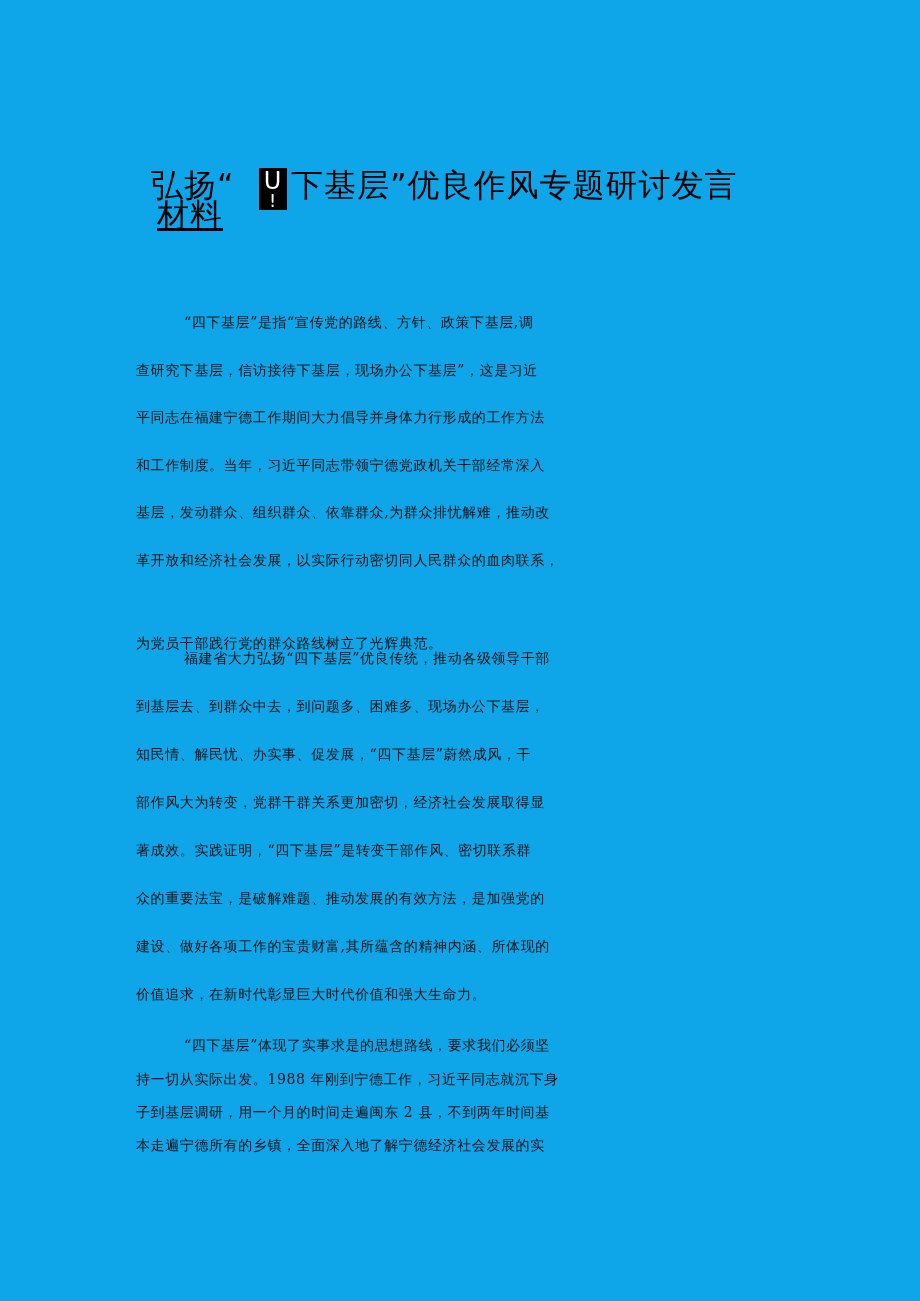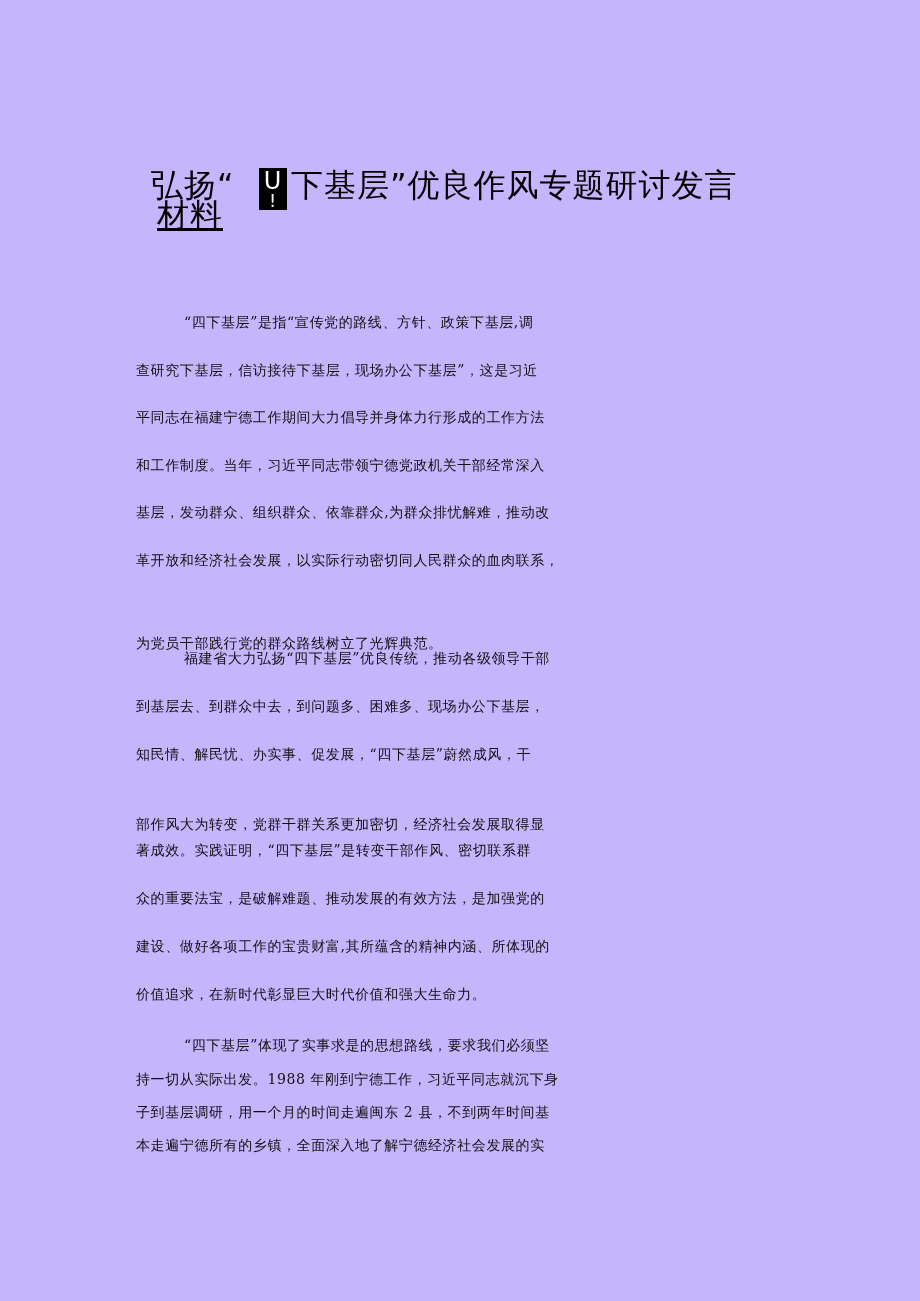--- a/index.html
+++ b/index.html
@@ -1,17 +1,17 @@
 <!DOCTYPE html>
 <html><head>
   <meta charset="utf-8">
   <style>
     html, body { margin: 0; padding: 0; background: #ffffff; }
     body { width: 920px; height: 1301px; position: relative; overflow: hidden; font-family: "DejaVu Serif", "Liberation Serif", serif; color: #111; }
-    .page { position: absolute; left: 0; top: 0; width: 920px; height: 1301px; background: #c4b5fd; }
+    .page { position: absolute; left: 0; top: 0; width: 920px; height: 1301px; background: #0ea5e9; }
     .title { position: absolute; left: 151px; top: 168px; width: 630px; font-family: "DejaVu Sans", "Liberation Sans", sans-serif; font-size: 32px; line-height: 34px; color: #000; letter-spacing: 1px; }
     .title-line1 { position: absolute; left: 0; top: 0; white-space: nowrap; }
     .title-line2 { position: absolute; left: 6px; top: 30px; white-space: nowrap; text-decoration: underline; }
     .glitch-box { position: absolute; left: 108px; top: 0; width: 28px; height: 42px; background: #000; color: #fff; font-size: 24px; line-height: 20px; text-align: center; font-family: "DejaVu Sans", "Liberation Sans", sans-serif; }
     .glitch-box .u { display:block; padding-top: 3px; }
     .glitch-box .ex { display:block; font-size: 18px; }
     .title-pre, .title-post { display: inline-block; }
     .title-post { position: absolute; left: 140px; top: 0; }
     .body-line { position: absolute; left: 136px; width: 672px; font-size: 14px; white-space: nowrap; letter-spacing: 0.6px; color: #111; }
     .indent { left: 184px; }
@@ -40,21 +40,21 @@
     <div class="body-line" style="top:457px">和工作制度。当年，习近平同志带领宁德党政机关干部经常深入</div>
     <div class="body-line" style="top:504px">基层，发动群众、组织群众、依靠群众,为群众排忧解难，推动改</div>
     <div class="body-line" style="top:552px">革开放和经济社会发展，以实际行动密切同人民群众的血肉联系，</div>
     <div class="body-line" style="top:635px">为党员干部践行党的群众路线树立了光辉典范。</div>
   </div>
 
   <div>
     <div class="body-line indent" style="top:650px">福建省大力弘扬“四下基层”优良传统，推动各级领导干部</div>
     <div class="body-line" style="top:698px">到基层去、到群众中去，到问题多、困难多、现场办公下基层，</div>
     <div class="body-line" style="top:746px">知民情、解民忧、办实事、促发展，“四下基层”蔚然成风，干</div>
-    <div class="body-line" style="top:816px">部作风大为转变，党群干群关系更加密切，经济社会发展取得显</div>
+    <div class="body-line" style="top:794px">部作风大为转变，党群干群关系更加密切，经济社会发展取得显</div>
     <div class="body-line" style="top:842px">著成效。实践证明，“四下基层”是转变干部作风、密切联系群</div>
     <div class="body-line" style="top:890px">众的重要法宝，是破解难题、推动发展的有效方法，是加强党的</div>
     <div class="body-line" style="top:938px">建设、做好各项工作的宝贵财富,其所蕴含的精神内涵、所体现的</div>
     <div class="body-line" style="top:986px">价值追求，在新时代彰显巨大时代价值和强大生命力。</div>
   </div>
 
   <div>
     <div class="body-line indent" style="top:1037px">“四下基层”体现了实事求是的思想路线，要求我们必须坚</div>
     <div class="body-line" style="top:1071px">持一切从实际出发。1988 年刚到宁德工作，习近平同志就沉下身</div>
     <div class="body-line" style="top:1104px">子到基层调研，用一个月的时间走遍闽东 2 县，不到两年时间基</div>

